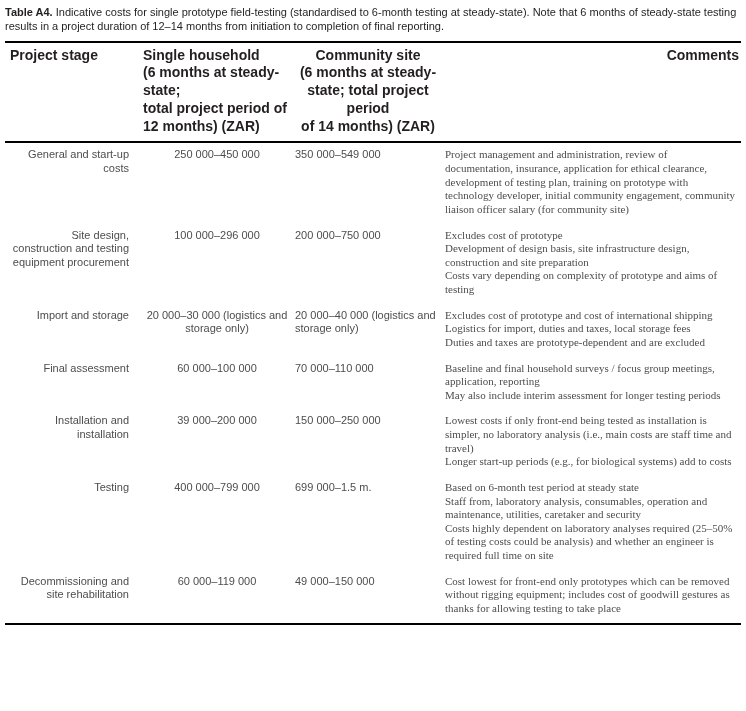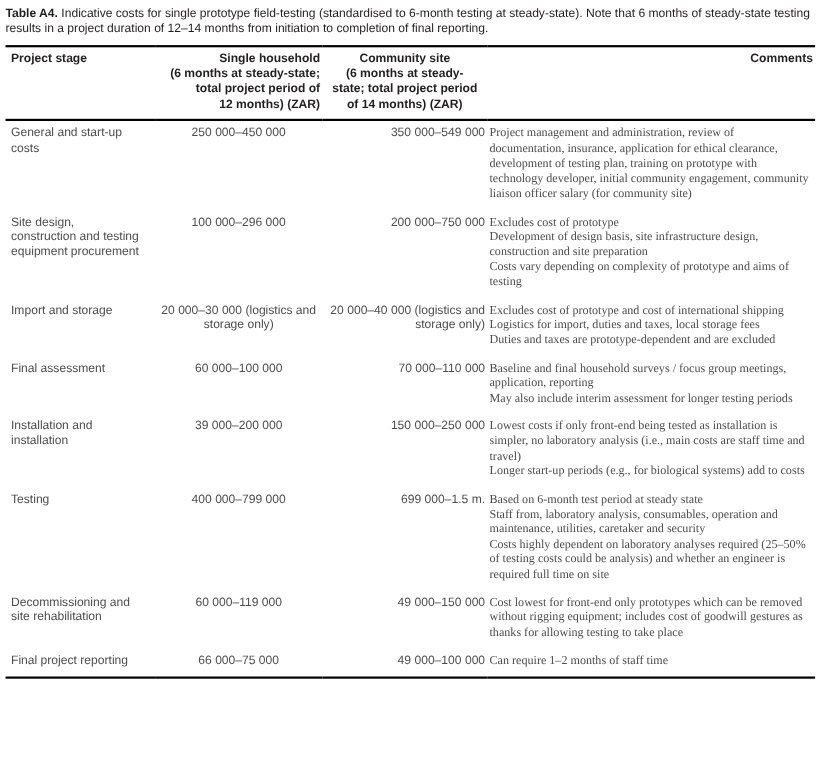--- a/index.html
+++ b/index.html
@@ -34,42 +34,42 @@
     border-bottom: 2px solid #000000;
     table-layout: fixed;
   }
   col.c-stage     { width: 136px; }
   col.c-single    { width: 152px; }
   col.c-community { width: 150px; }
   col.c-comments  { width: auto; }
 
   thead th {
     border-bottom: 2px solid #000000;
-    font-size: 11px;
+    font-size: 14px;
     line-height: 1.27;
     font-weight: bold;
     color: #231f20;
     vertical-align: top;
     padding: 4px 2px 6px 2px;
   }
   th.h-stage     { text-align: left; padding-left: 5px; }
-  th.h-single    { text-align: right; white-space: pre-line; }
+  th.h-single    { text-align: left; white-space: pre-line; }
   th.h-community { text-align: center; white-space: pre-line; margin-top: 20px; }
   th.h-comments  { text-align: right; }
 
   tbody td {
     font-size: 11px;
     line-height: 1.24;
     vertical-align: top;
     padding: 5px 2px 7px 2px;
     color: #4d4d4f;
   }
-  td.d-stage     { text-align: left; padding-left: 5px; padding-right: 12px; }
+  td.d-stage     { text-align: right; padding-left: 5px; padding-right: 12px; }
   td.d-single    { text-align: center; }
-  td.d-community { text-align: right; }
+  td.d-community { text-align: left; }
   td.d-comments  { text-align: left; padding-right: 4px; }
   .comment-line { margin: 0; font-family: Liberation Serif, serif; }
 </style>
 </head>
 <body>
 
 <div class="page">
 
   <p class="caption"><span class="cap-label">Table A4.</span><span> Indicative costs for single prototype field-testing (standardised to 6-month testing at steady-state). Note that 6 months of steady-state testing results in a project duration of 12–14 months from initiation to completion of final reporting.</span></p>
 
@@ -159,24 +159,16 @@
 
     <tr>
       <td class="d-stage">Decommissioning and site rehabilitation</td>
       <td class="d-single">60&nbsp;000–119&nbsp;000</td>
       <td class="d-community">49&nbsp;000–150&nbsp;000</td>
       <td class="d-comments">
             <div class="comment-line">Cost lowest for front-end only prototypes which can be removed without rigging equipment; includes cost of goodwill gestures as thanks for allowing testing to take place</div>
           </td>
     </tr>
 
-    <tr>
-      <td class="d-stage">Final project reporting</td>
-      <td class="d-single">66&nbsp;000–75&nbsp;000</td>
-      <td class="d-community">49&nbsp;000–100&nbsp;000</td>
-      <td class="d-comments">
-            <div class="comment-line">Can require 1–2 months of staff time</div>
-          </td>
-    </tr>
   </tbody>
   </table>
 
 </div>
 
 </body></html>

